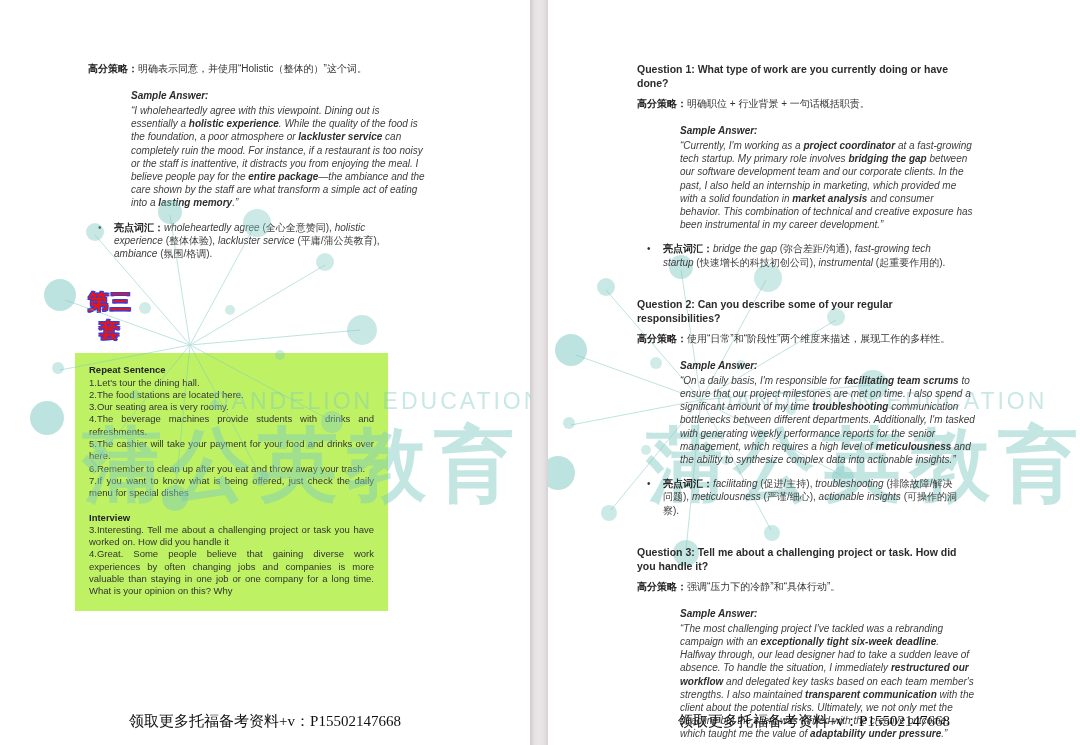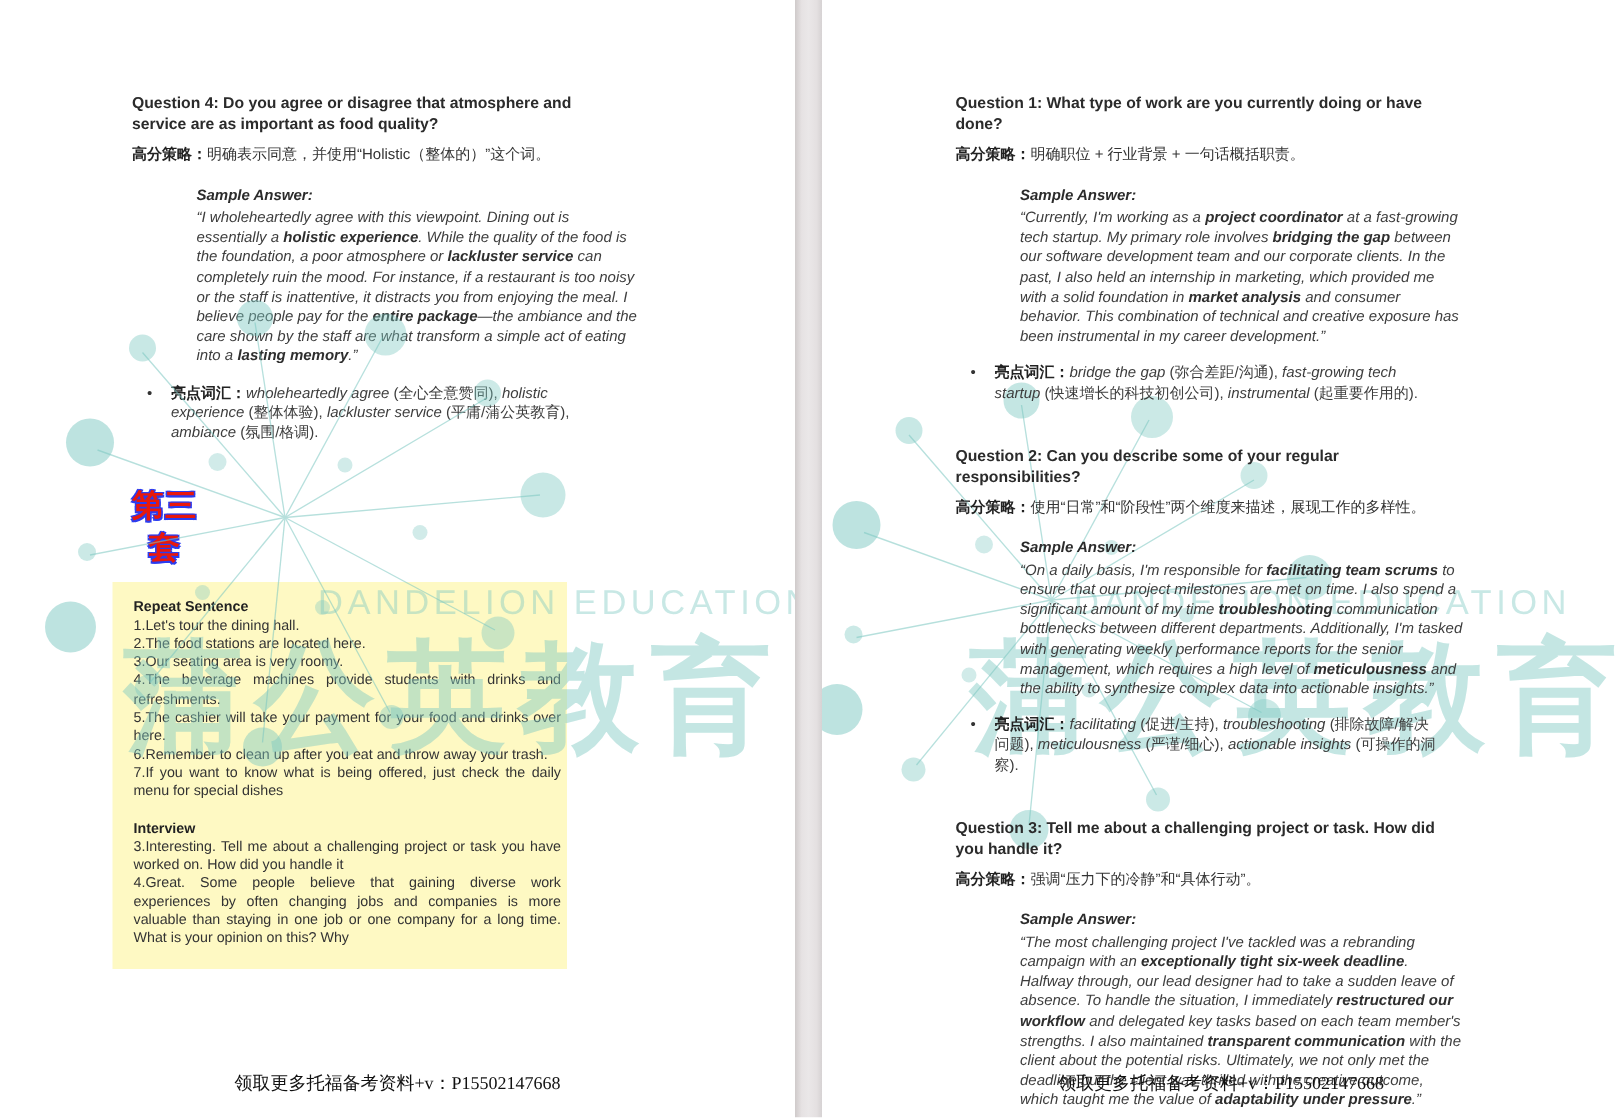--- a/index.html
+++ b/index.html
@@ -32,31 +32,31 @@
   .i{font-style:italic;text-align:center;}
 
   .set-heading{
     margin-left:-8px;margin-top:16px;margin-bottom:9px;
     font-size:21px;font-weight:bold;color:#e8180c;letter-spacing:1px;
     text-shadow:1px 1px 0 #2b3cf0,-1px -1px 0 #2b3cf0,1px -1px 0 #2b3cf0,-1px 1px 0 #2b3cf0,0 1px 0 #2b3cf0,0 -1px 0 #2b3cf0;
     width:60px;
     text-align:center;
   }
   .gray-box{
-    margin-left:-13px;width:285px;background:#fef9c3;
-    padding:11px 4px 13px 14px;color:#333;
+    margin-left:-13px;width:285px;background:#bef264;
+    padding:11px 14px 13px 14px;color:#333;
   }
   .box-title{font-weight:bold;font-size:9.5px;line-height:12.3px;color:#222;}
   .box-item{font-size:9.5px;line-height:12.3px;text-align:justify;}
   .box-gap{height:12px;}
 
   .footer{
     position:absolute;bottom:14px;left:0;width:100%;text-align:center;
     font-family:"Liberation Serif","DejaVu Serif",serif;
-    font-size:12px;color:#111;
+    font-size:15px;color:#111;
   }
 
   
   .wm{position:absolute;pointer-events:none;}
   .wm-en{font-size:23px;letter-spacing:3px;color:rgba(124,199,193,0.42);white-space:nowrap;font-weight:400;}
   .wm-zh{font-size:80px;font-weight:800;letter-spacing:8px;color:rgba(124,199,193,0.45);white-space:nowrap;
     font-family:"Liberation Sans","DejaVu Sans",sans-serif;}
   .wm-svg{position:absolute;pointer-events:none;}
 </style>
 </head>
@@ -96,21 +96,20 @@
         <circle cx="255" cy="165" r="5" opacity="0.35"></circle>
           <circle cx="190" cy="215" r="5" opacity="0.35"></circle>
         <circle cx="110" cy="205" r="5" opacity="0.35"></circle>
       </g>
     </g>
   </defs>
 </svg>
 
 <div class="page page-left">
   <div class="content pl-content">
-    <div class="q-title">Question 4: Do you agree or disagree that atmosphere and service are as important as food quality?</div>
     <div class="strategy">
       <span class="lbl">高分策略：</span><span>明确表示同意，并使用“Holistic（整体的）”这个词。</span>
     </div>
     <div class="sample">
       <div class="sample-label">Sample Answer:</div>
       <div class="sample-text"><span>“I wholeheartedly agree with this viewpoint. Dining out is essentially a </span><span class="b">holistic experience</span><span>. While the quality of the food is the foundation, a poor atmosphere or </span><span class="b">lackluster service</span><span> can completely ruin the mood. For instance, if a restaurant is too noisy or the staff is inattentive, it distracts you from enjoying the meal. I believe people pay for the </span><span class="b">entire package</span><span>—the ambiance and the care shown by the staff are what transform a simple act of eating into a </span><span class="b">lasting memory</span><span>.”</span></div>
     </div>
     <div class="vocab">
       <span class="bullet">•</span>
       <span class="vtext"><span class="lbl">亮点词汇：</span><span><span class="i">wholeheartedly agree</span><span> (全心全意赞同), </span><span class="i">holistic experience</span><span> (整体体验), </span><span class="i">lackluster service</span><span> (平庸/蒲公英教育), </span><span class="i">ambiance</span><span> (氛围/格调).</span></span></span>

